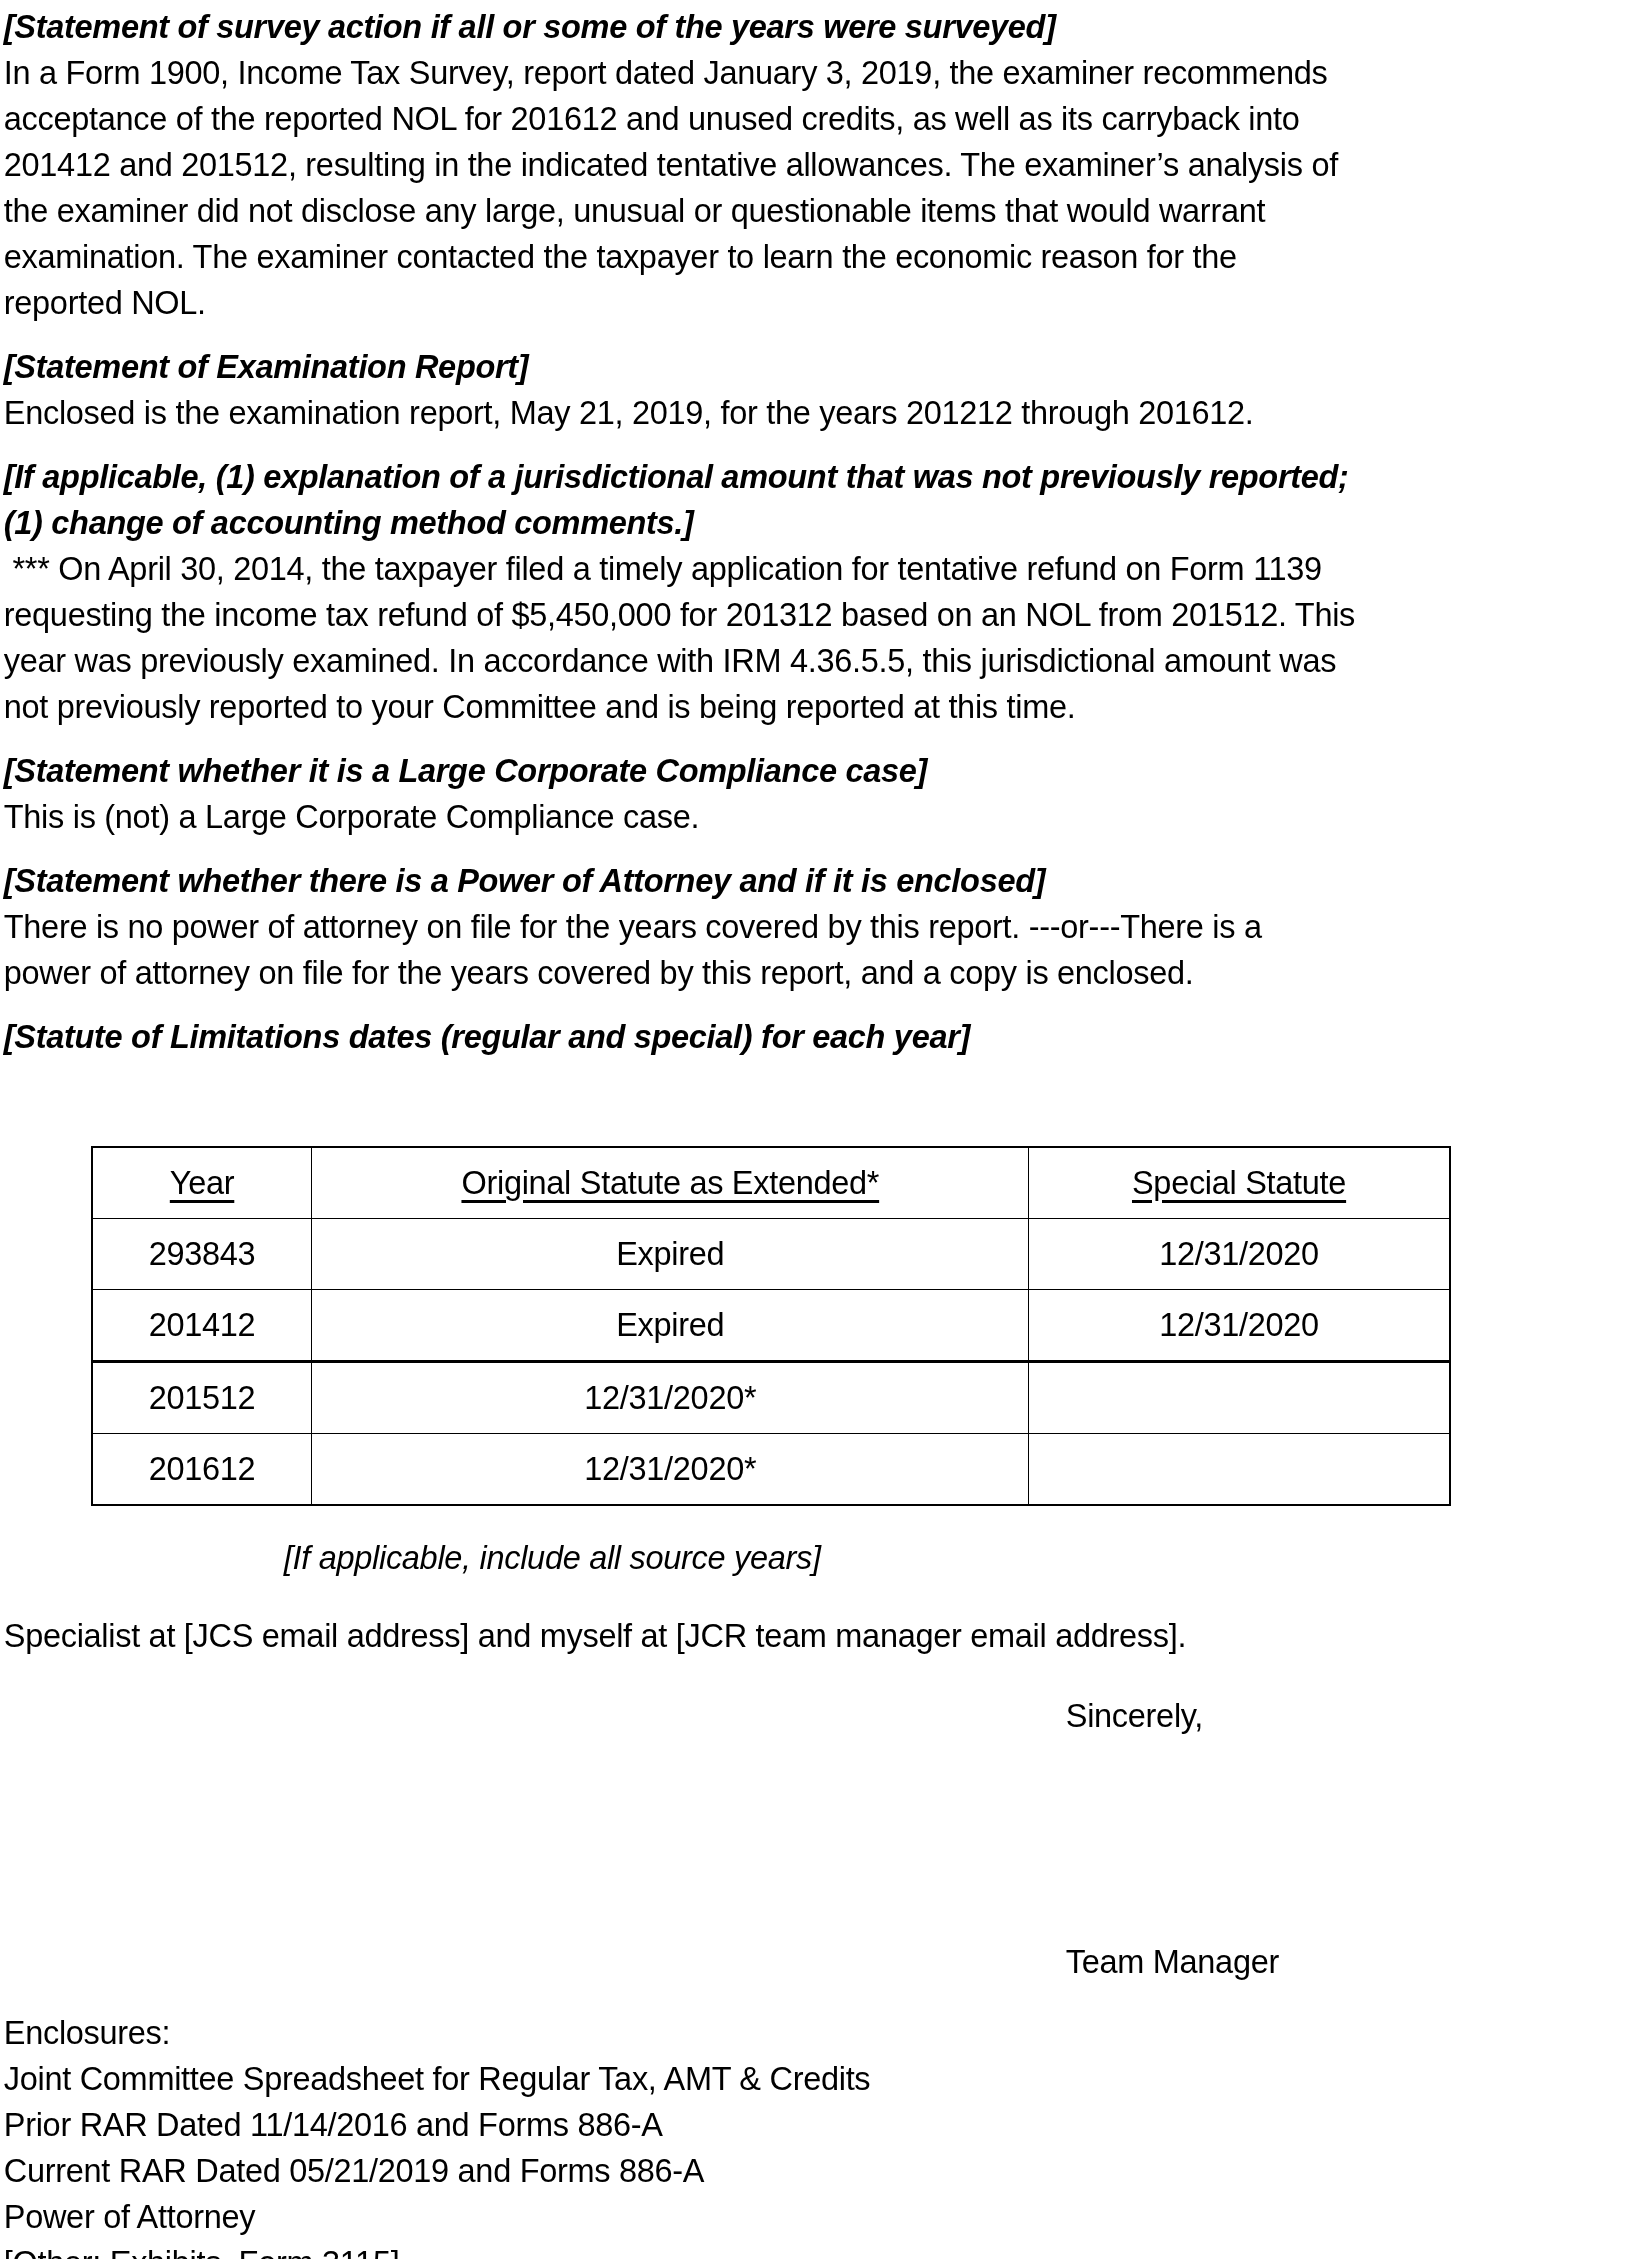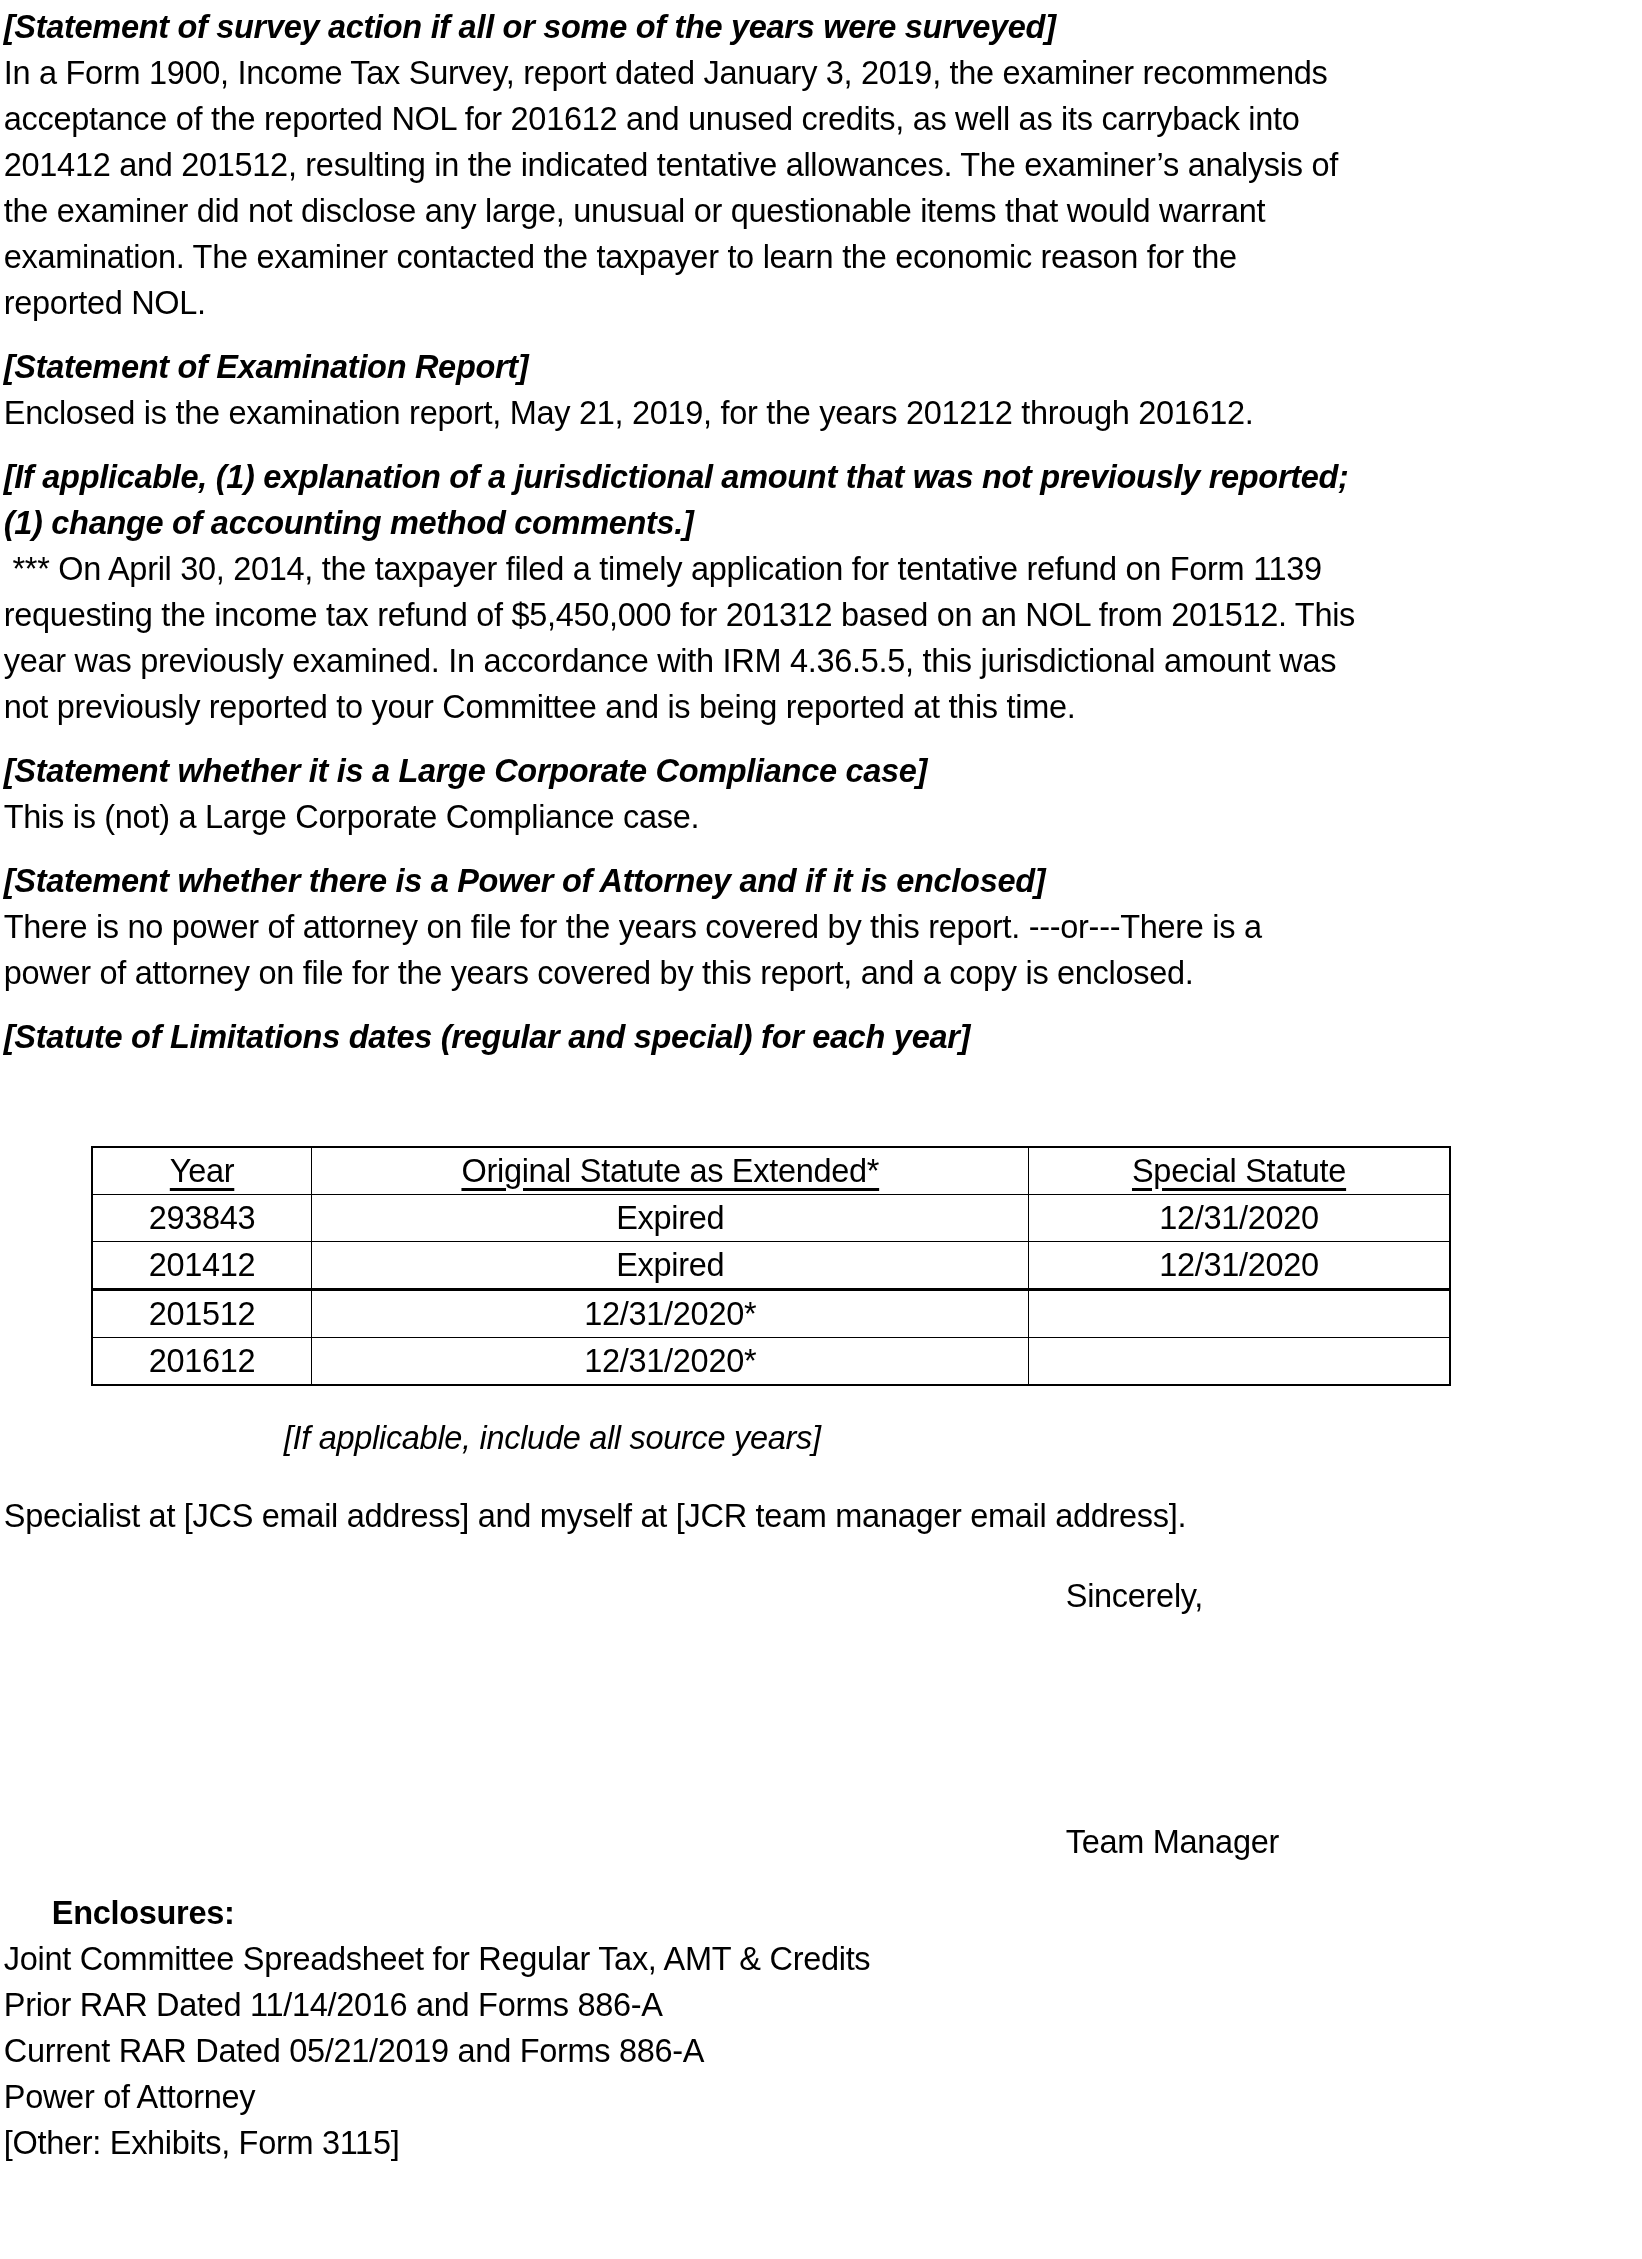--- a/index.html
+++ b/index.html
@@ -28,38 +28,38 @@
     border-collapse: collapse;
     margin: 86px 0 0 87px;
     table-layout: fixed;
     border: 2.9px solid #000;
   }
   table.sol th, table.sol td {
     border: 1.9px solid #000;
     text-align: center;
     vertical-align: middle;
     font-weight: 400;
-    padding: 0;
+    padding: 12px;
     overflow: hidden;
   }
   table.sol thead th { height: 44px; }
   table.sol tbody td { height: 42px; }
   table.sol tr.thick-bottom td { border-bottom: 3.8px solid #000; }
   .th-underline { text-decoration: underline; text-underline-offset: 5.7px; }
 
   .caption {
     margin: 29px 0 0 280px;
     font-style: italic;
     white-space: pre;
     height: 46px;
   }
   .closing { margin-top: 32.5px; }
   .sig-salutation { margin: 34px 0 0 1062px; white-space: pre; height: 46px; }
   .sig-title { margin: 200px 0 0 1062px; white-space: pre; height: 46px; }
-  .enclosures-heading { margin-top: 25px; font-weight: 700; white-space: pre; height: 46px; margin-left: 48px; }
+  .enclosures-heading { margin-top: 25px; font-weight: 400; white-space: pre; height: 46px; }
 </style>
 </head>
 <body>
 
 <div class="doc">
 
   <div class="heading">[Statement of survey action if all or some of the years were surveyed]</div>
   <div>
     <div class="line">In a Form 1900, Income Tax Survey, report dated January 3, 2019, the examiner recommends</div>
     <div class="line">acceptance of the reported NOL for 201612 and unused credits, as well as its carryback into</div>

